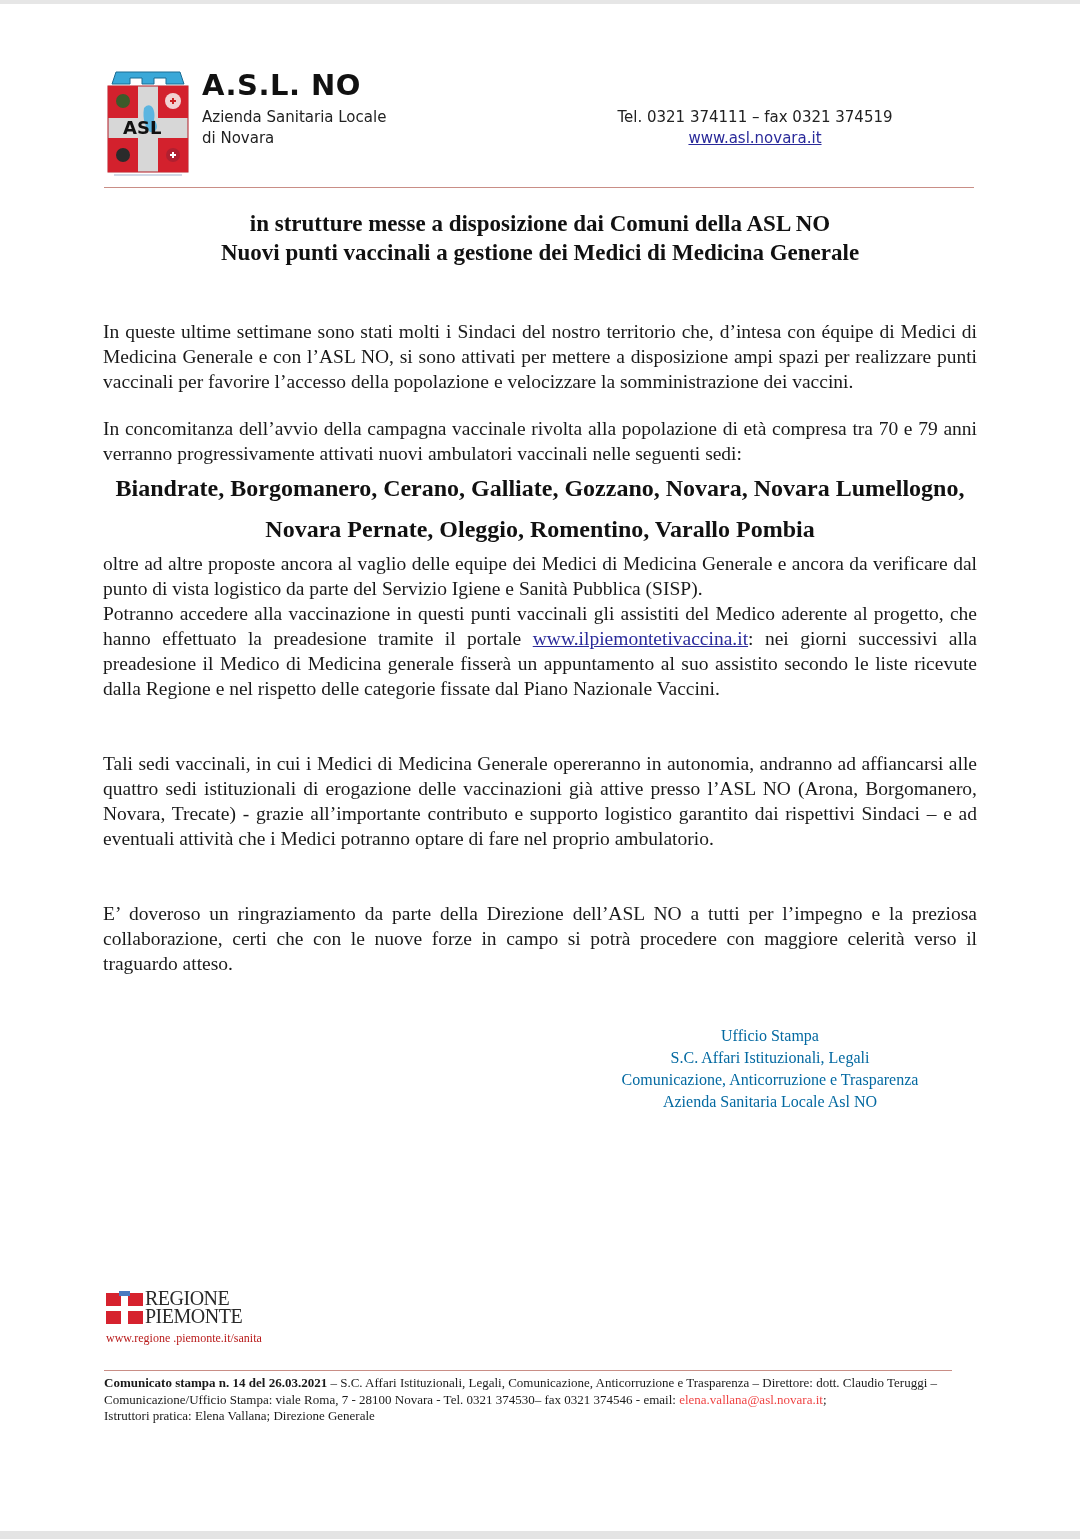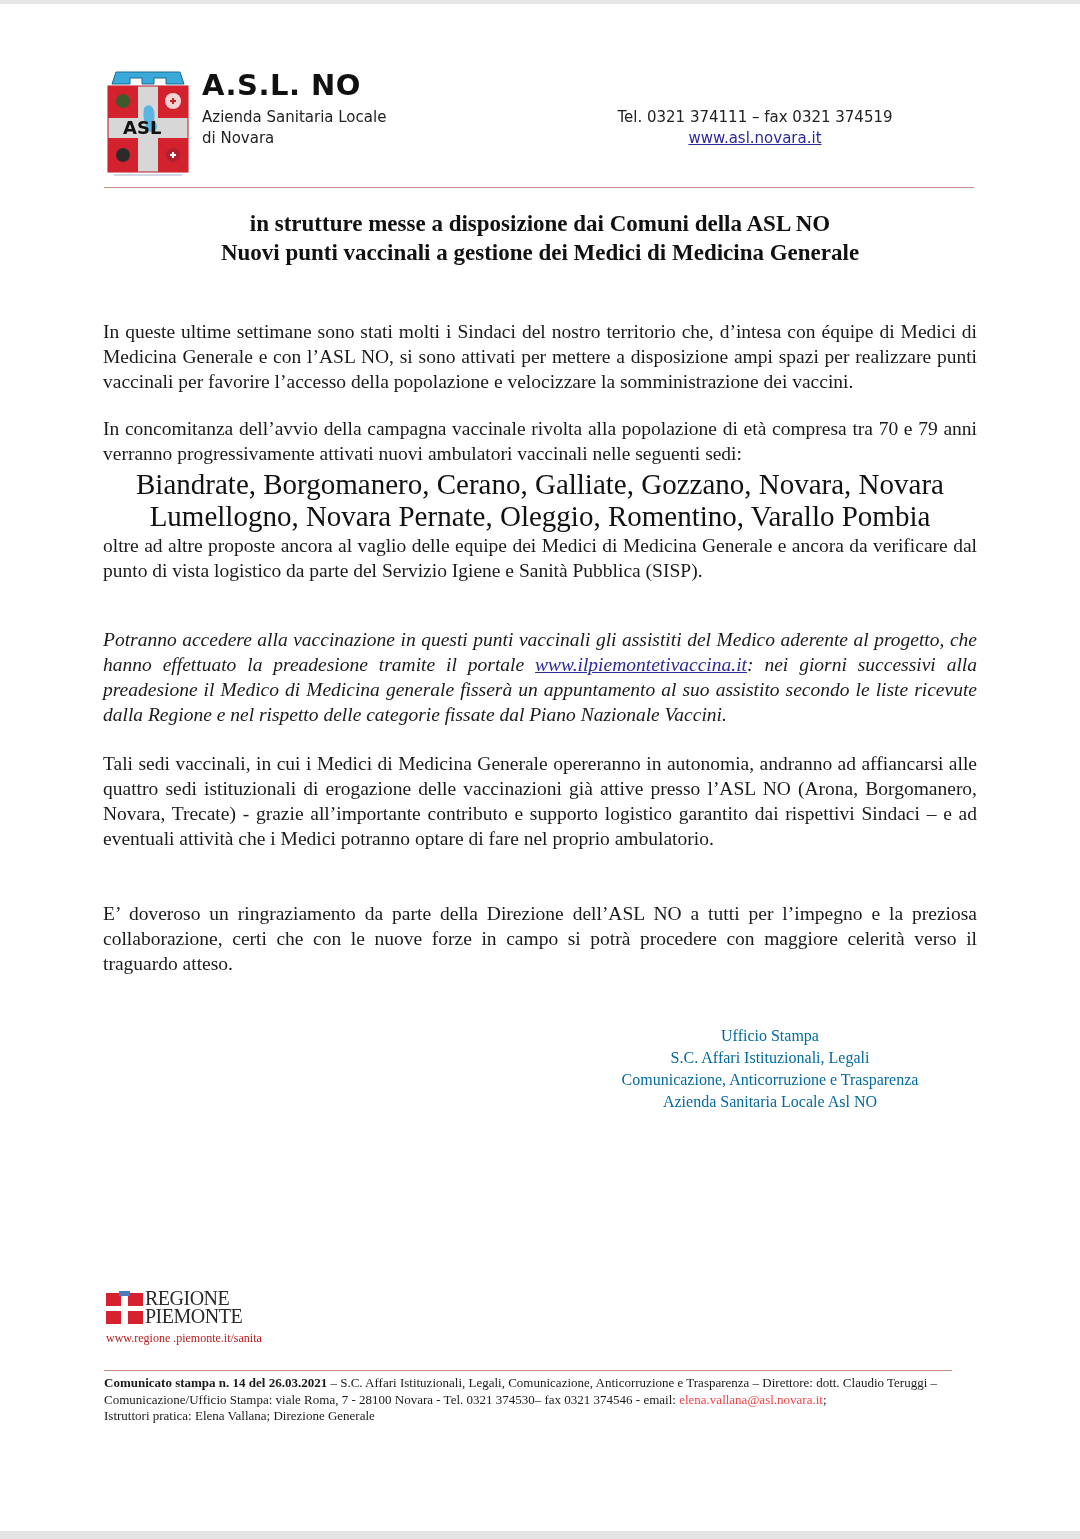--- a/index.html
+++ b/index.html
@@ -15,24 +15,24 @@
   .contact a { color: #2a2a9a; text-decoration: underline; }
   .header-rule { position: absolute; left: 104px; top: 187px; width: 870px; height: 1px; background: #c98e86; }
 
   
   .title { position: absolute; left: 104px; top: 209px; width: 872px; text-align: center; font-weight: bold; font-size: 23px; line-height: 29px; color: #111; }
 
   
   .para { position: absolute; left: 103px; width: 874px; font-size: 19.5px; line-height: 25px; text-align: justify; color: #1a1a1a; }
   .p1 { top: 291px; margin-top: 28px; }
   .p2 { top: 416px; }
-  .p3 { top: 627px; font-style: italic; }
+  .p3 { top: 601px; }
   .p4 { top: 751px; }
   .p5 { top: 901px; }
-  .places { display: block; text-align: center; font-weight: normal; font-size: 29px; line-height: 32px; margin: 2px 0 1px 0; color: #111; }
+  .places { display: block; text-align: center; font-weight: bold; font-size: 24px; line-height: 41px; margin: 2px 0 1px 0; color: #111; }
   .para a { color: #2a2a9a; text-decoration: underline; }
 
   
   .signature { position: absolute; left: 580px; top: 1025px; width: 380px; text-align: center; font-size: 16px; line-height: 22px; color: #0369a1; }
 
   
   .regione { position: absolute; left: 106px; top: 1289px; display: flex; align-items: flex-start; }
   .regione-flag { width: 38px; height: 34px; margin-top: 2px; }
   .regione-text { font-family: "Liberation Serif", serif; font-size: 20px; line-height: 18px; color: #2a2a2a; margin-left: 1px; letter-spacing: -0.5px; }
   .regione-url { position: absolute; left: 106px; top: 1331px; font-family: Liberation Serif, serif; font-size: 12px; color: #b91c1c; }

